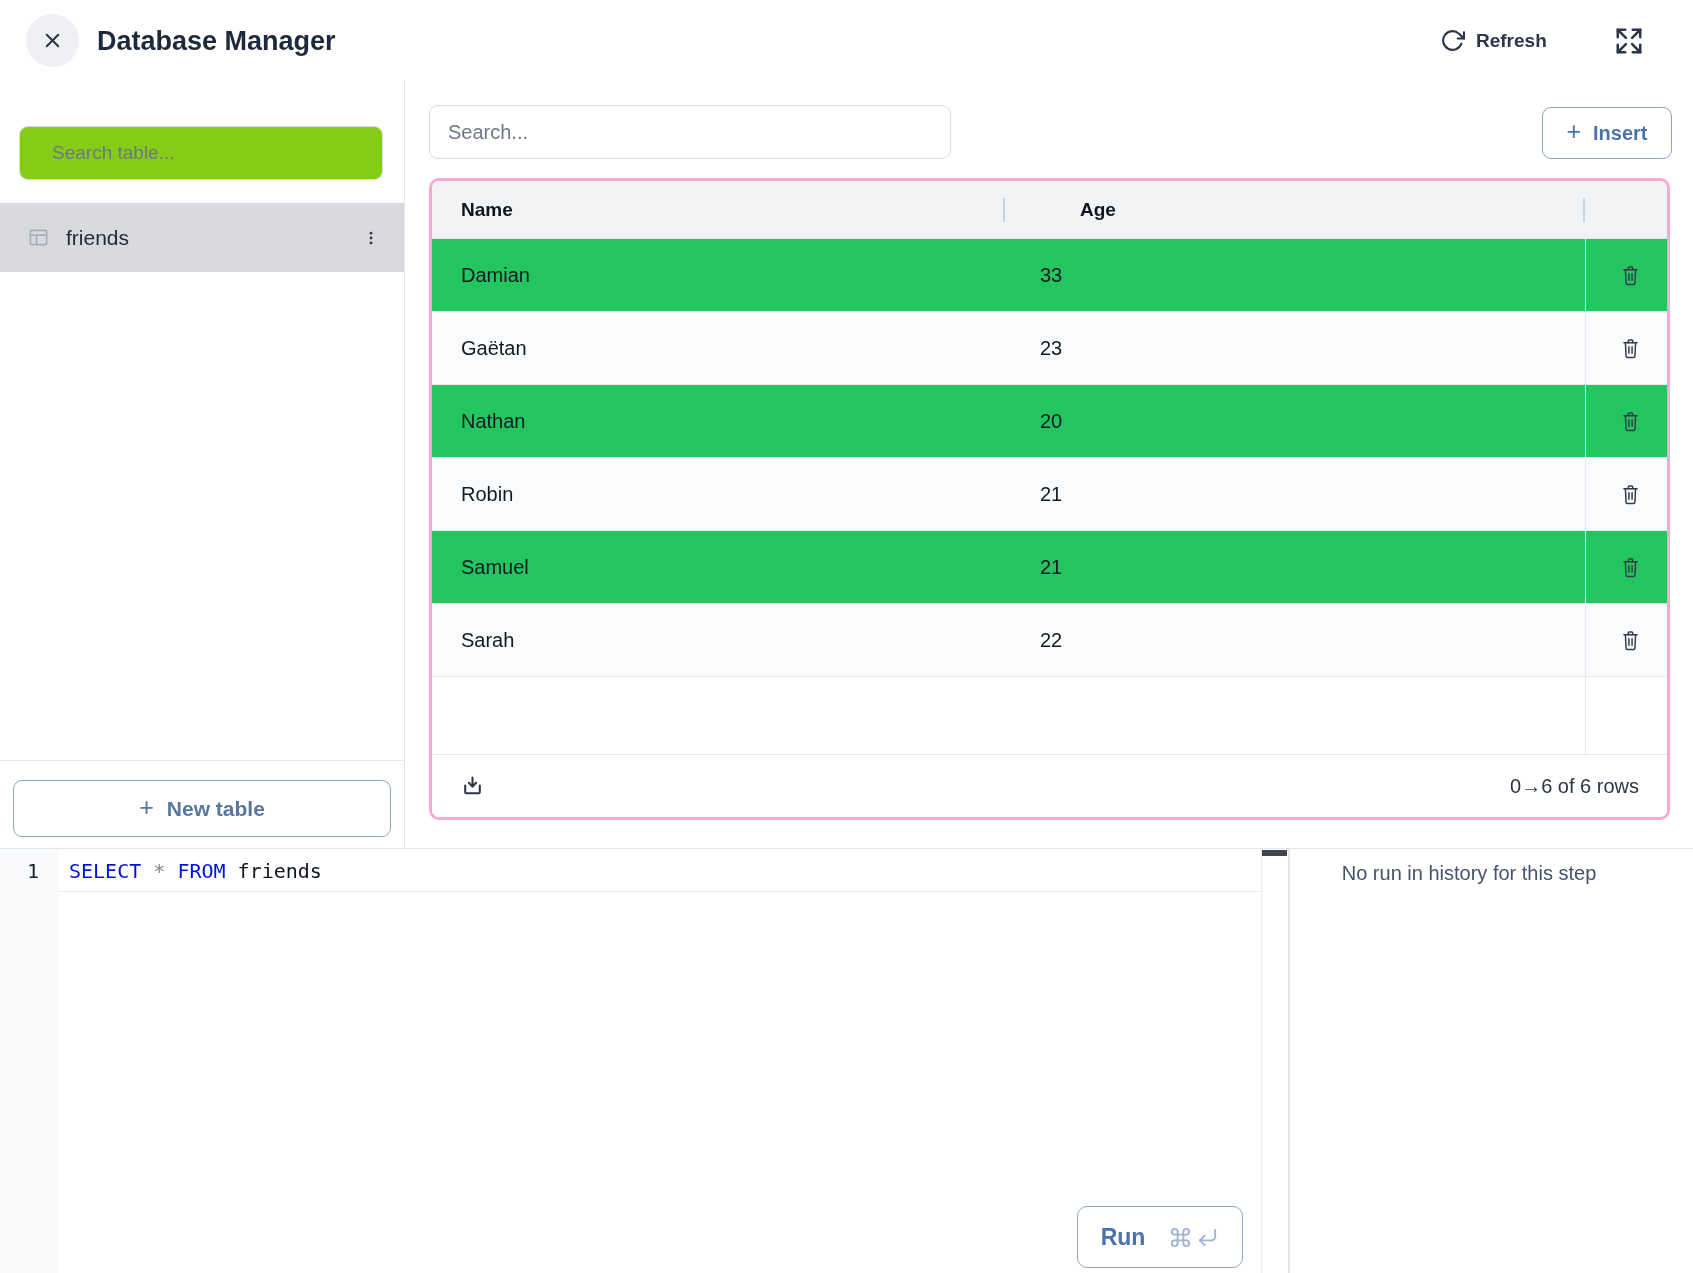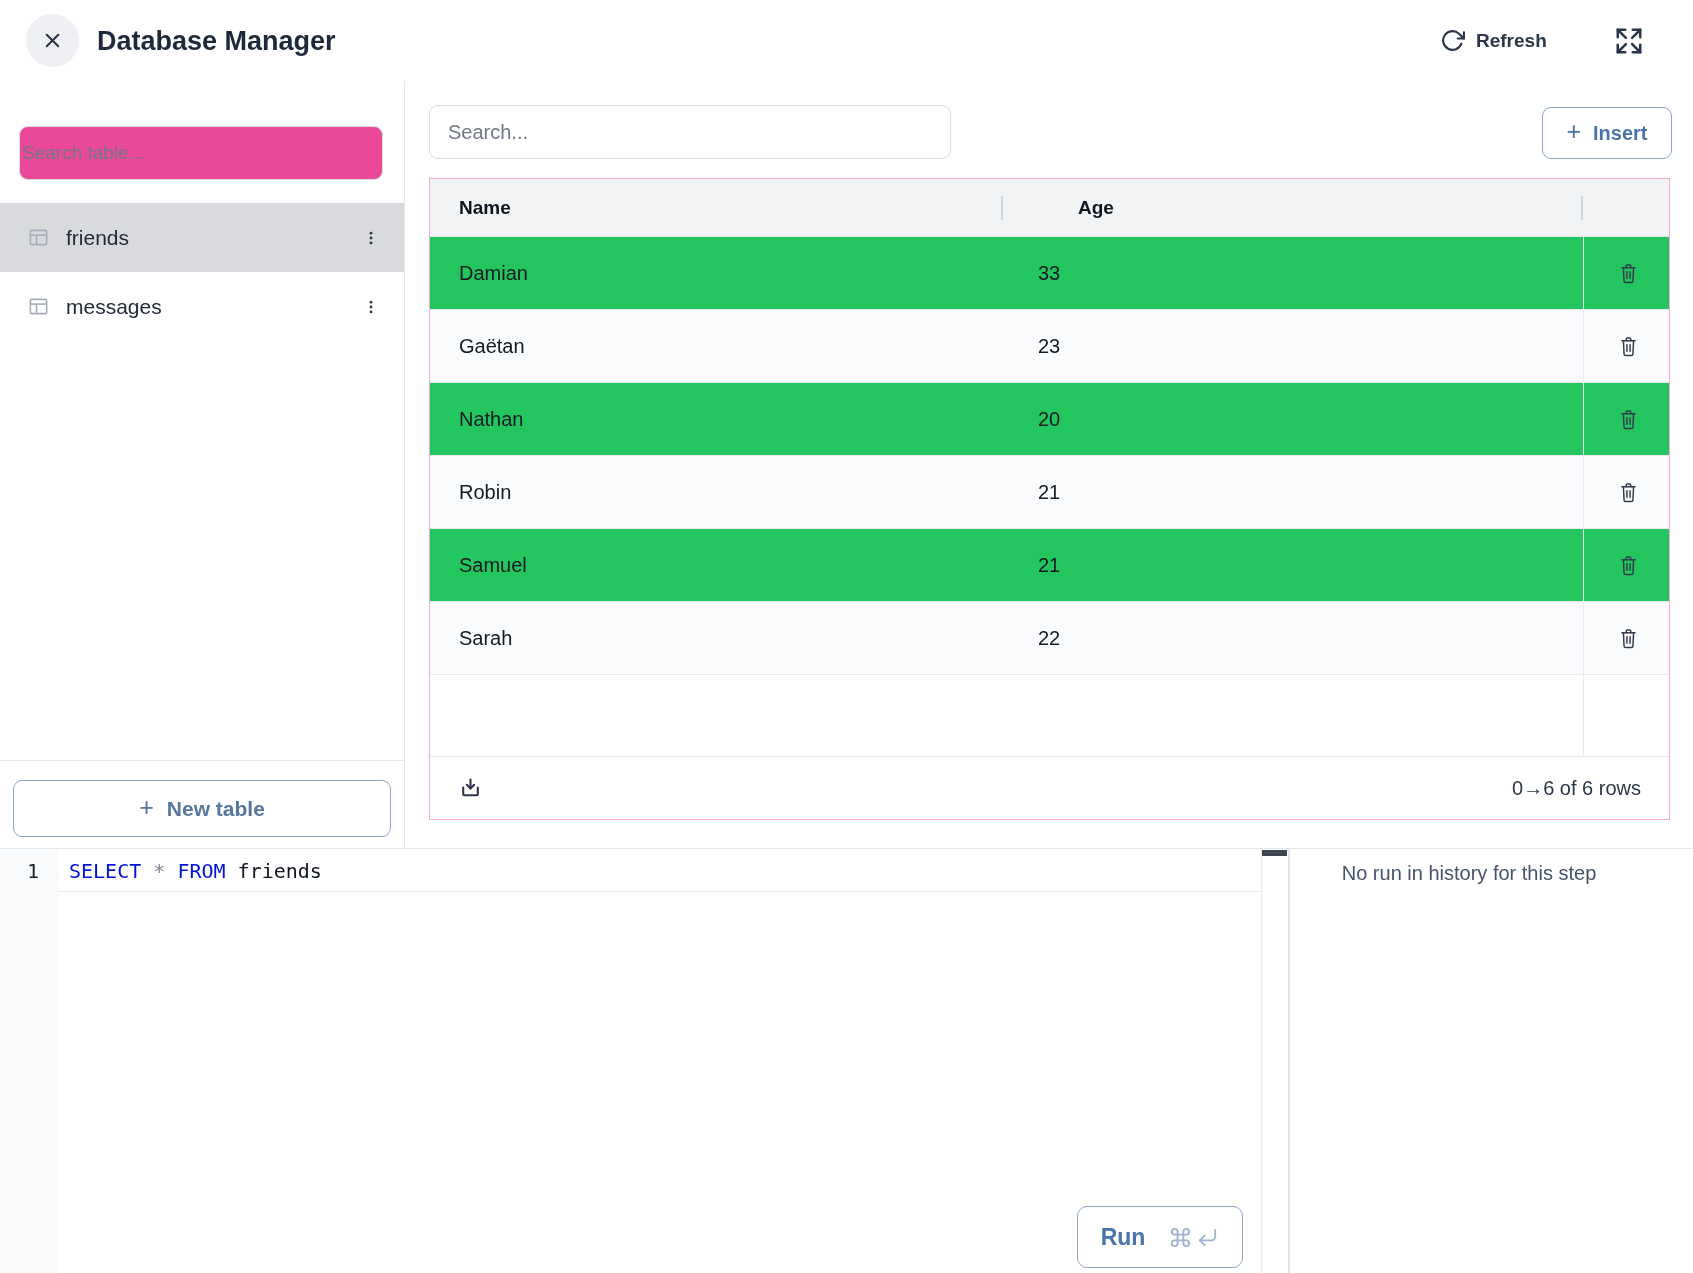--- a/index.html
+++ b/index.html
@@ -17,43 +17,43 @@
   .page-title{position:absolute;left:97px;top:50%;transform:translateY(-50%);
     font-size:27px;font-weight:700;color:#1e2a3b;margin:0;white-space:nowrap;}
   .refresh-btn{position:absolute;left:1440px;top:0;height:81px;display:flex;align-items:center;gap:11px;
     background:none;border:none;font-size:19px;font-weight:600;color:#2b3648;cursor:pointer;padding:0;}
   .expand-btn{position:absolute;left:1614px;top:25px;width:32px;height:32px;background:none;border:none;padding:0;cursor:pointer;}
 
   
   .middle{position:absolute;top:81px;left:0;width:1693px;height:767px;}
   .sidebar{position:absolute;left:0;top:0;width:405px;height:767px;border-right:1px solid #e3e6ea;box-sizing:border-box;background:#fff;}
   .sidebar-search{position:absolute;left:19px;top:45px;width:364px;height:54px;box-sizing:border-box;
-    border:1px solid #d9dde2;border-radius:9px;padding:0 2px;font-size:19px;color:#1f2937;outline:none;background:#ec4899;}
+    border:1px solid #d9dde2;border-radius:9px;padding:0 32px;font-size:19px;color:#1f2937;outline:none;background:#84cc16;}
   .table-list{position:absolute;top:122px;left:0;width:404px;}
   .table-item{height:69px;display:flex;align-items:center;padding:0 24px 0 27px;cursor:pointer;background:transparent;}
   .table-item.selected{background:#d8dade;}
   .tbl-icon{display:flex;}
   .tbl-name{margin-left:16px;font-size:21px;color:#222b38;flex:1;}
   .kebab{display:flex;cursor:pointer;}
   .sidebar-footer{position:absolute;bottom:0;left:0;width:404px;height:87px;border-top:1px solid #e3e6ea;background:#fff;}
   .new-table-btn{position:absolute;left:13px;top:19px;width:378px;height:57px;border:1.5px solid #8ba6c9;
     border-radius:9px;background:#fff;color:#56779f;font-size:21px;font-weight:700;
     display:flex;align-items:center;justify-content:center;gap:13px;cursor:pointer;box-sizing:border-box;}
   .new-table-btn .plus{font-size:25px;font-weight:400;margin-top:-2px;}
 
   .main-search{position:absolute;left:429px;top:24px;width:522px;height:54px;box-sizing:border-box;
     border:1px solid #d9dde2;border-radius:9px;padding:0 18px;font-size:20px;color:#1f2937;outline:none;background:#fff;}
   .insert-btn{position:absolute;left:1542px;top:26px;width:130px;height:52px;border:1.5px solid #8ba6c9;
     border-radius:9px;background:#fff;color:#4a73ab;font-size:20px;font-weight:700;
     display:flex;align-items:center;justify-content:center;gap:12px;cursor:pointer;box-sizing:border-box;}
   .insert-btn .plus{font-size:25px;font-weight:400;margin-top:-3px;}
 
   
-  .data-table{position:absolute;left:429px;top:97px;width:1241px;height:642px;border:1px solid #f9a8d4;
-    border-radius:0;overflow:hidden;box-sizing:border-box;background:#fff;}
+  .data-table{position:absolute;left:429px;top:97px;width:1241px;height:642px;border:3px solid #f9a8d4;
+    border-radius:10px;overflow:hidden;box-sizing:border-box;background:#fff;}
   .thead{position:relative;height:58px;background:#f1f3f5;border-bottom:1px solid #e3e6ea;box-sizing:border-box;}
   .th{position:absolute;top:50%;transform:translateY(-50%);font-size:19px;font-weight:700;color:#10161f;}
   .th-name{left:29px;}
   .th-age{left:608px;margin-left:40px;}
   .th-handle{position:absolute;top:17px;width:2px;height:24px;background:#ccd3dc;}
   .h1{left:571px;} .h2{left:1151px;}
   .trow{position:relative;height:73px;border-bottom:1px solid #e8eaee;box-sizing:border-box;background:#22c55e;}
   .trow.alt{background:#fafbfc;}
   .cell{position:absolute;top:50%;transform:translateY(-50%);font-size:20px;color:#131a24;}
   .cell-name{left:29px;}
@@ -140,37 +140,20 @@
           </span>
           <span class="tbl-name">friends</span>
           <span class="kebab">
             <svg width="18" height="24" viewBox="0 0 24 24" fill="#333c4b">
               <circle cx="12" cy="5.5" r="1.9"></circle>
               <circle cx="12" cy="12" r="1.9"></circle>
               <circle cx="12" cy="18.5" r="1.9"></circle>
             </svg>
           </span>
         </div>
-        <div class="table-item">
-          <span class="tbl-icon">
-            <svg width="23" height="23" viewBox="0 0 24 24" fill="none" stroke="#a6adb8" stroke-width="1.7">
-              <rect x="3.5" y="4.5" width="17" height="15" rx="1.5"></rect>
-              <line x1="3.5" y1="9.5" x2="20.5" y2="9.5"></line>
-              <line x1="10" y1="9.5" x2="10" y2="19.5"></line>
-            </svg>
-          </span>
-          <span class="tbl-name">messages</span>
-          <span class="kebab">
-            <svg width="18" height="24" viewBox="0 0 24 24" fill="#333c4b">
-              <circle cx="12" cy="5.5" r="1.9"></circle>
-              <circle cx="12" cy="12" r="1.9"></circle>
-              <circle cx="12" cy="18.5" r="1.9"></circle>
-            </svg>
-          </span>
-        </div>
       </div>
     <div class="sidebar-footer">
       <button class="new-table-btn">
         <span class="plus">+</span>
         <span>New table</span>
       </button>
     </div>
   </aside>
 
   <input class="main-search" type="text" placeholder="Search..." style="">

